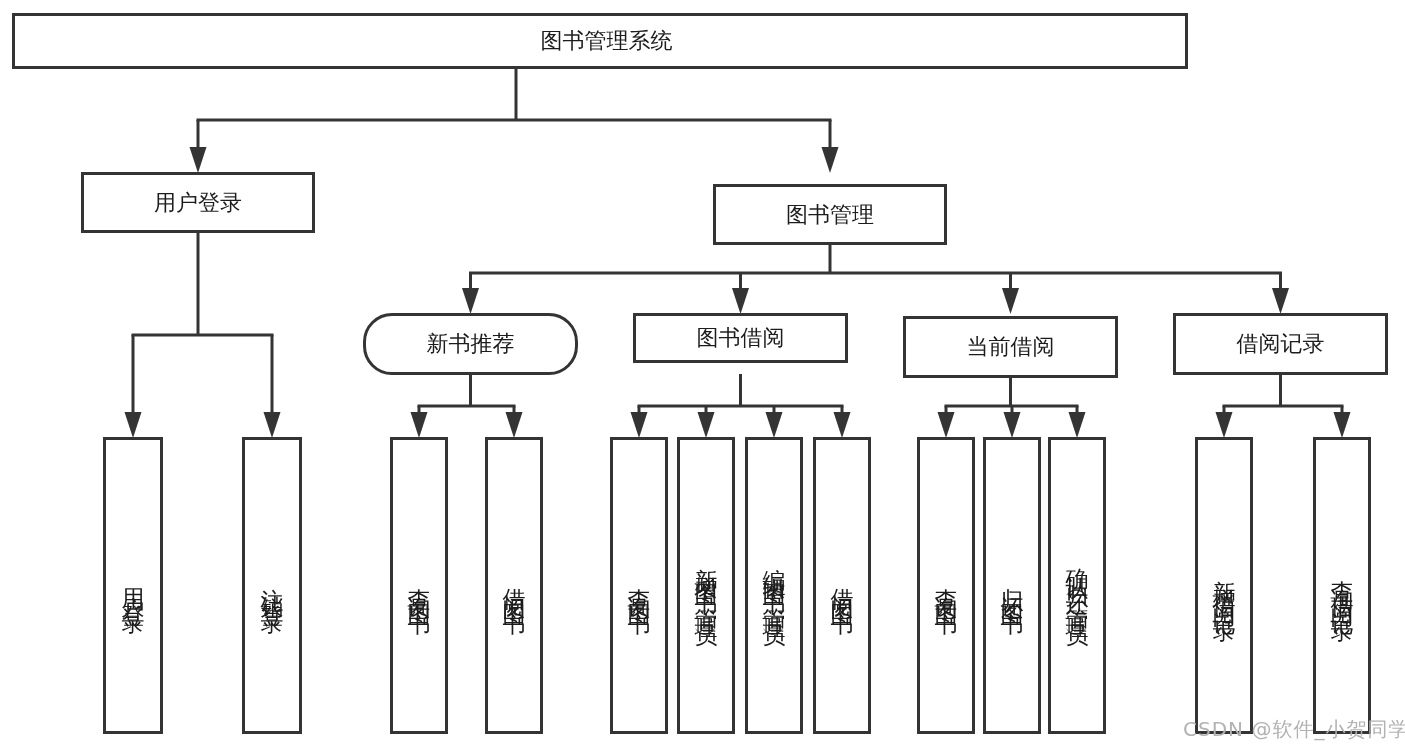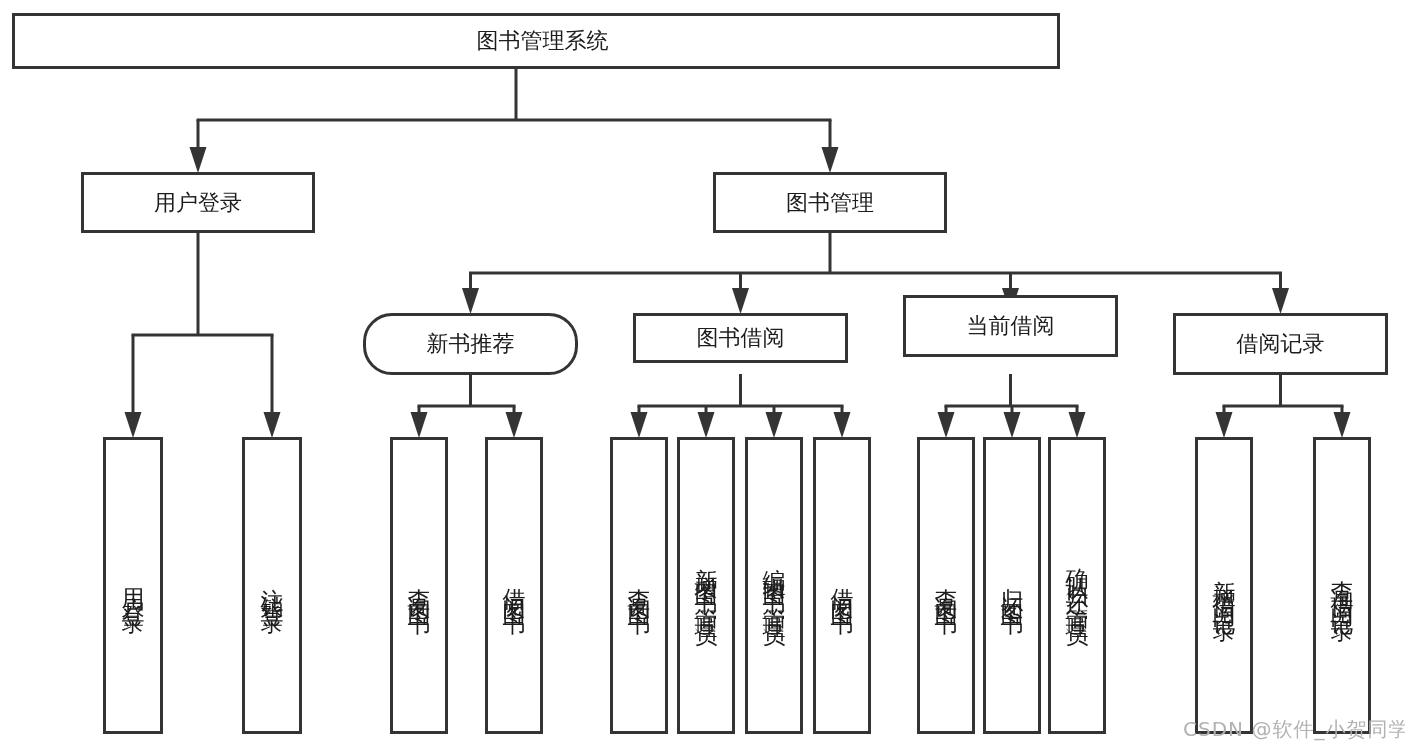--- a/index.html
+++ b/index.html
@@ -93,36 +93,36 @@
       <line x1="1077" y1="406" x2="1077" y2="413" stroke="#343434" stroke-width="3"></line>
       <polygon points="1068.5,412 1085.5,412 1077,438" fill="#343434"></polygon>
       <line x1="1280.5" y1="374" x2="1280.5" y2="406" stroke="#343434" stroke-width="3"></line>
       <line x1="1222.5" y1="406" x2="1343.5" y2="406" stroke="#343434" stroke-width="3"></line>
       <line x1="1224" y1="406" x2="1224" y2="413" stroke="#343434" stroke-width="3"></line>
       <polygon points="1215.5,412 1232.5,412 1224,438" fill="#343434"></polygon>
       <line x1="1342" y1="406" x2="1342" y2="413" stroke="#343434" stroke-width="3"></line>
       <polygon points="1333.5,412 1350.5,412 1342,438" fill="#343434"></polygon>
     </svg>
   <div id="nodes">
-      <div class="node h" style="left: 12px; top: 13px; width: 1048px; height: 56px; padding-left: 13px;">
+      <div class="node h" style="left: 12px; top: 13px; width: 1176px; height: 56px; padding-left: 13px;">
         <span class="lbl">图书管理系统</span>
       </div>
       <div class="node h" style="left: 81px; top: 172px; width: 234px; height: 61px;">
         <span class="lbl">用户登录</span>
       </div>
-      <div class="node h" style="left: 713px; top: 172px; width: 234px; height: 61px;">
+      <div class="node h" style="left: 713px; top: 184px; width: 234px; height: 61px;">
         <span class="lbl">图书管理</span>
       </div>
       <div class="node h" style="left: 363px; top: 313px; width: 215px; height: 62px; border-radius: 29px;">
         <span class="lbl">新书推荐</span>
       </div>
       <div class="node h" style="left: 633px; top: 313px; width: 215px; height: 50px;">
         <span class="lbl">图书借阅</span>
       </div>
-      <div class="node h" style="left: 903px; top: 295px; width: 215px; height: 62px;">
+      <div class="node h" style="left: 903px; top: 316px; width: 215px; height: 62px;">
         <span class="lbl">当前借阅</span>
       </div>
       <div class="node h" style="left: 1173px; top: 313px; width: 215px; height: 62px;">
         <span class="lbl">借阅记录</span>
       </div>
       <div class="node v" style="left: 103px; top: 437px; width: 60px; height: 297px;">
         <span class="lbl">用户登录</span>
       </div>
       <div class="node v" style="left: 242px; top: 437px; width: 60px; height: 297px;">
         <span class="lbl">注销登录</span>

